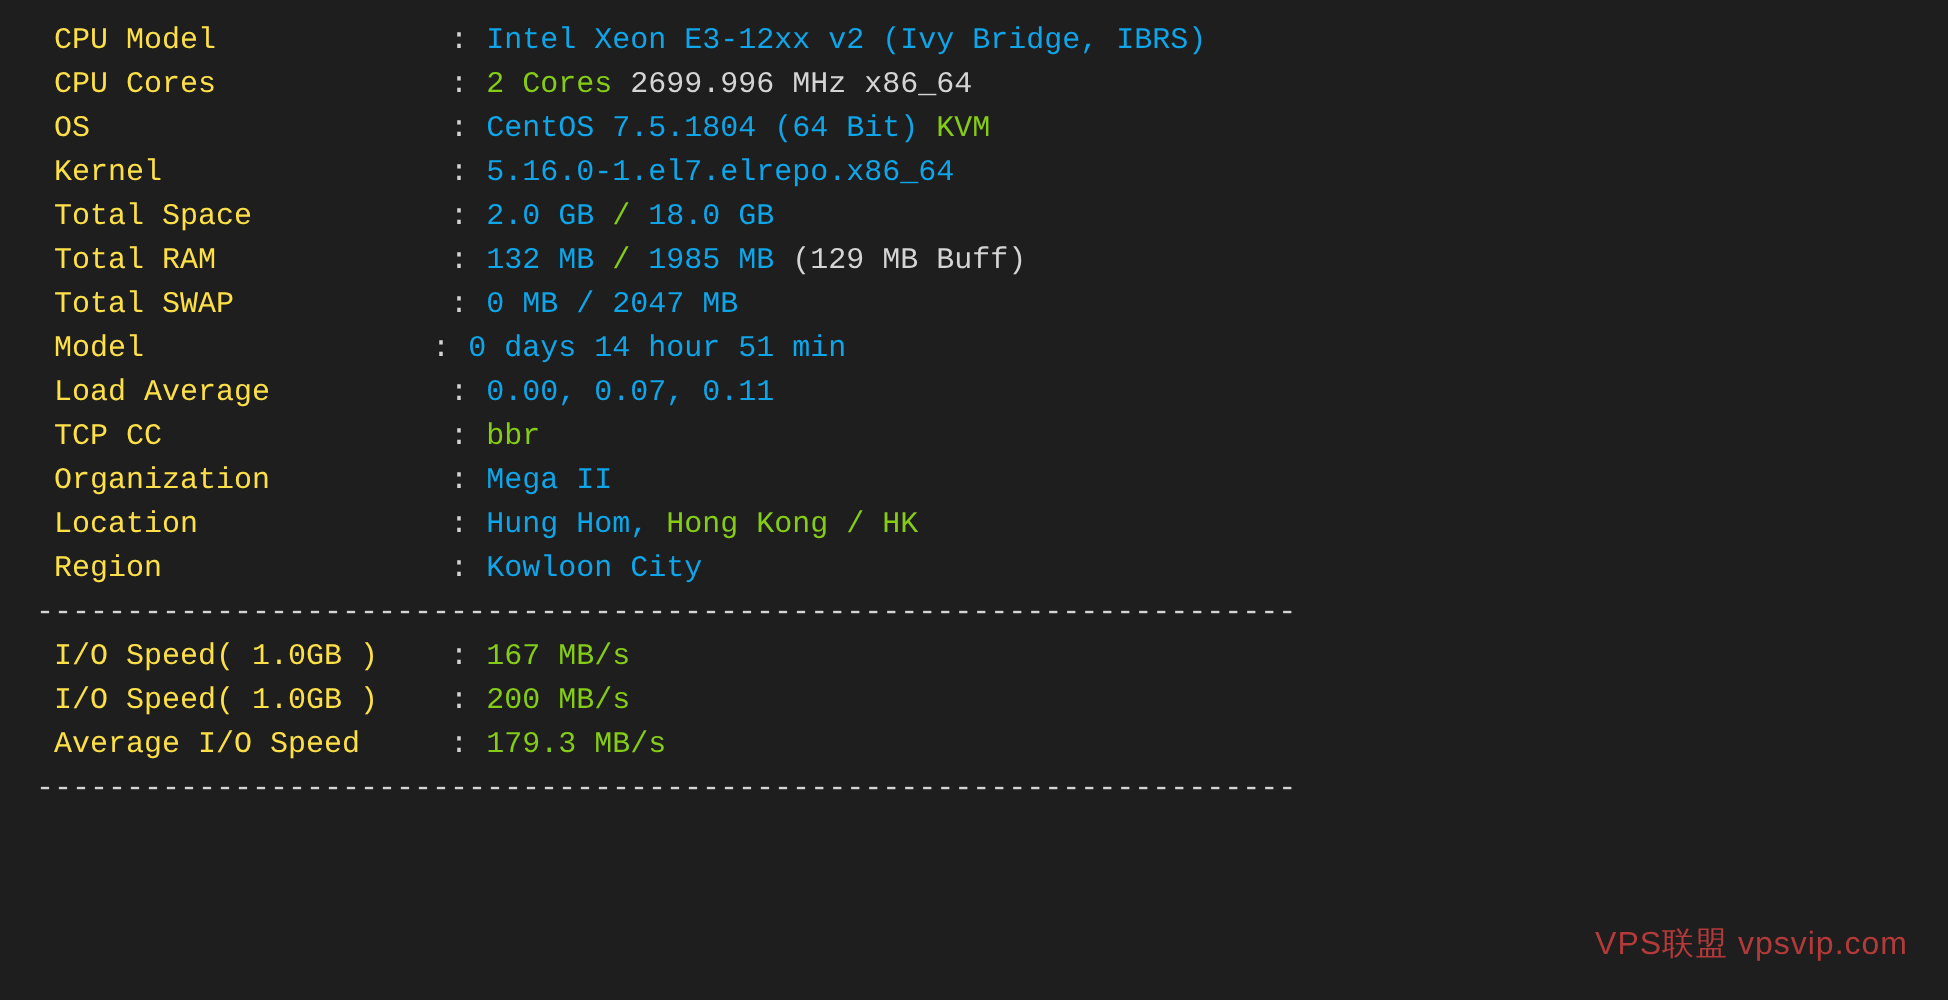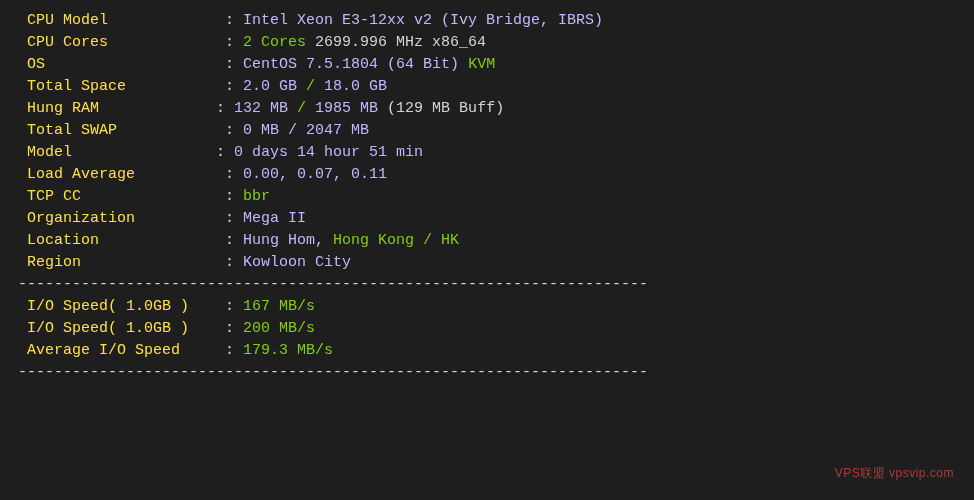--- a/index.html
+++ b/index.html
@@ -11,43 +11,44 @@
     line-height: 22px;
     color: #d4d4d4;
     width: 974px;
     box-sizing: border-box;
   }
   .row {
     white-space: pre;
   }
   .label { color: #fde047; }
   .colon { color: #d4d4d4; }
-  .cyan { color: #c4b5fd; }
+  .cyan { color: #0ea5e9; }
   .yellow { color: #84cc16; }
   .white { color: #d4d4d4; }
   .sep { color: #d4d4d4; white-space: pre; overflow: hidden; }
   .watermark {
     position: absolute;
     right: 20px;
     top: 462px;
     color: #b33a3a;
-    font-size: 12px;
+    font-size: 16px;
     font-family: Arial, sans-serif;
     letter-spacing: 0.5px;
   }
 </style>
 </head>
 <body>
 
 <div id="container">
     <div class="row"><span class="label"> CPU Model             </span><span class="colon">: </span><span class="cyan">Intel Xeon E3-12xx v2 (Ivy Bridge, IBRS)</span></div>
     <div class="row"><span class="label"> CPU Cores             </span><span class="colon">: </span><span class="yellow">2 Cores</span><span class="white"> 2699.996 MHz x86_64</span></div>
     <div class="row"><span class="label"> OS                    </span><span class="colon">: </span><span class="cyan">CentOS 7.5.1804 (64 Bit)</span><span class="white"> </span><span class="yellow">KVM</span></div>
+    <div class="row"><span class="label"> Kernel                </span><span class="colon">: </span><span class="cyan">5.16.0-1.el7.elrepo.x86_64</span></div>
     <div class="row"><span class="label"> Total Space           </span><span class="colon">: </span><span class="cyan">2.0 GB</span><span class="yellow"> / </span><span class="cyan">18.0 GB</span></div>
-    <div class="row"><span class="label"> Hung RAM             </span><span class="colon">: </span><span class="cyan">132 MB</span><span class="yellow"> / </span><span class="cyan">1985 MB</span><span class="white"> (129 MB Buff)</span></div>
+    <div class="row"><span class="label"> Total RAM             </span><span class="colon">: </span><span class="cyan">132 MB</span><span class="yellow"> / </span><span class="cyan">1985 MB</span><span class="white"> (129 MB Buff)</span></div>
     <div class="row"><span class="label"> Total SWAP            </span><span class="colon">: </span><span class="cyan">0 MB / 2047 MB</span></div>
     <div class="row"><span class="label"> Model                </span><span class="colon">: </span><span class="cyan">0 days 14 hour 51 min</span></div>
     <div class="row"><span class="label"> Load Average          </span><span class="colon">: </span><span class="cyan">0.00, 0.07, 0.11</span></div>
     <div class="row"><span class="label"> TCP CC                </span><span class="colon">: </span><span class="yellow">bbr</span></div>
     <div class="row"><span class="label"> Organization          </span><span class="colon">: </span><span class="cyan">Mega II</span></div>
     <div class="row"><span class="label"> Location              </span><span class="colon">: </span><span class="cyan">Hung Hom, </span><span class="yellow">Hong Kong / HK</span></div>
     <div class="row"><span class="label"> Region                </span><span class="colon">: </span><span class="cyan">Kowloon City</span></div>
     <div class="sep">----------------------------------------------------------------------</div>
     <div class="row"><span class="label"> I/O Speed( 1.0GB )    </span><span class="colon">: </span><span class="yellow">167 MB/s</span></div>
     <div class="row"><span class="label"> I/O Speed( 1.0GB )    </span><span class="colon">: </span><span class="yellow">200 MB/s</span></div>

